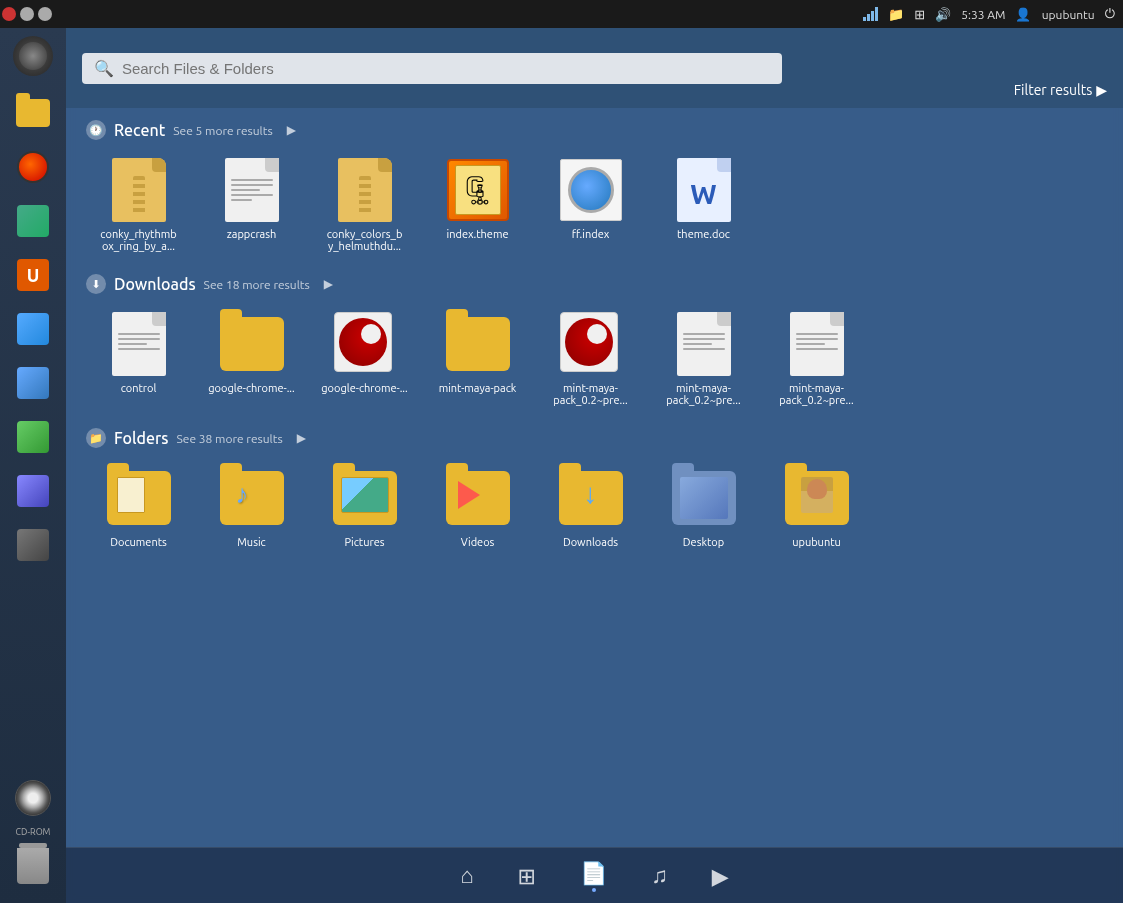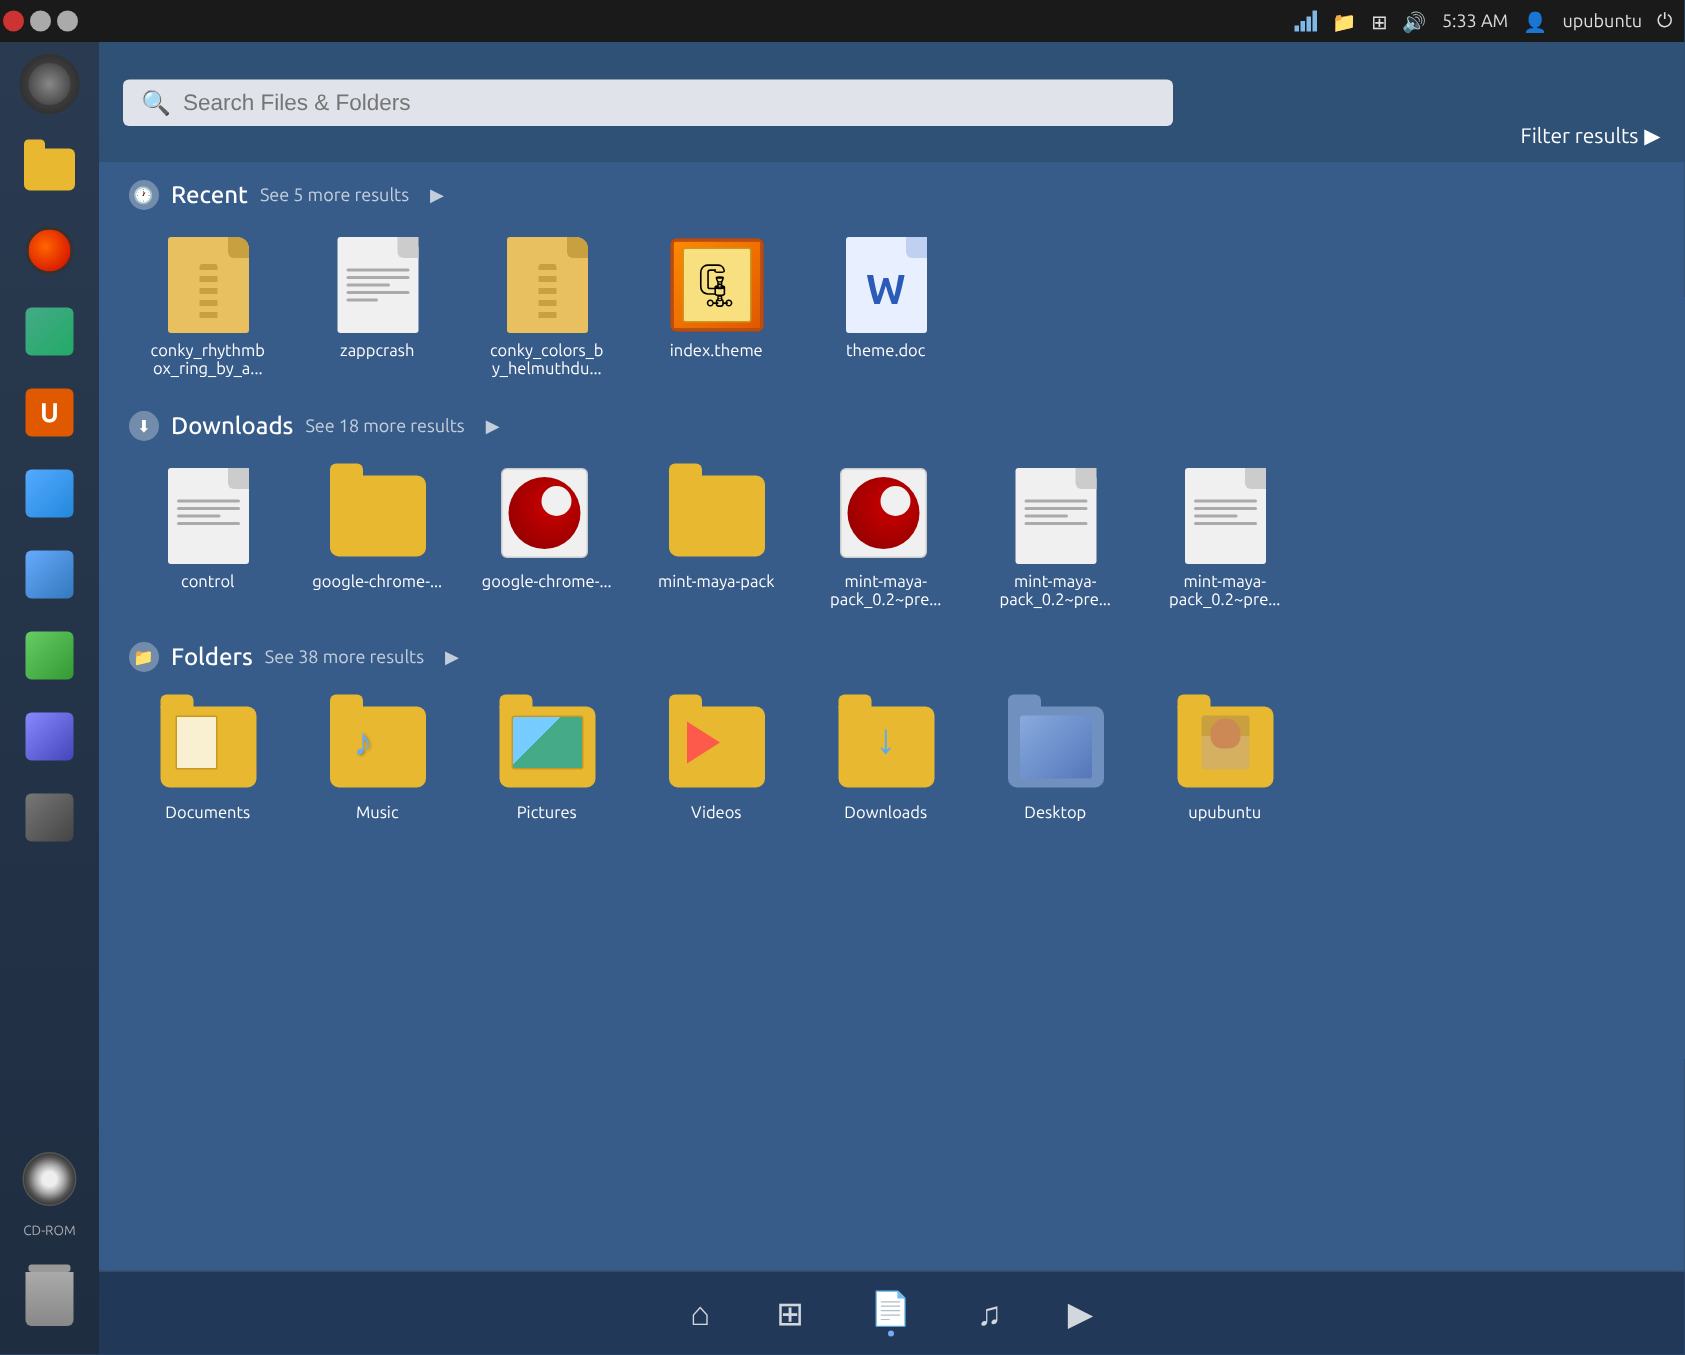--- a/index.html
+++ b/index.html
@@ -692,21 +692,21 @@
   <div class="sidebar-item">
     <div class="icon-grid"></div>
   </div>
 
   <div style="flex:1;"></div>
 
   <div class="sidebar-item">
     <div class="icon-cdrom"></div>
   </div>
 
-  <div style="color:#aaa;font-size:9px;margin-bottom:12px;">CD-ROM</div>
+  <div style="color:#aaa;font-size:9px;margin-bottom:0;">CD-ROM</div>
 
   <div class="sidebar-item">
     <div class="icon-trash"></div>
   </div>
   <div style="height:8px;"></div>
 </div>
 
 <div class="main-content">
 
   <div class="search-bar">
@@ -770,20 +770,28 @@
           <div class="file-icon-container">
             <div style="width:62px;height:62px;background:linear-gradient(135deg,#f80,#e05800);border-radius:4px;border:2px solid #c84800;display:flex;align-items:center;justify-content:center;">
               <div style="width:46px;height:50px;background:#f8e080;border-radius:2px;border:1px solid #c89820;display:flex;align-items:center;justify-content:center;">
                 <span style="font-size:28px;">🗜</span>
               </div>
             </div>
           </div>
           <span class="file-name">index.theme</span>
         </div>
 
+        <div class="file-item">
+          <div class="file-icon-container">
+            <div style="width:62px;height:62px;background:#f5f5f5;border:1px solid #ccc;border-radius:2px;display:flex;align-items:center;justify-content:center;">
+              <div style="width:46px;height:46px;background:radial-gradient(circle at 40% 40%,#6af,#27b);border-radius:50%;border:3px solid #aaa;"></div>
+            </div>
+          </div>
+          <span class="file-name">ff.index</span>
+        </div>
 
 
         <div class="file-item">
           <div class="file-icon-container">
             <div class="fi-word">
               <div class="fi-word-w">W</div>
             </div>
           </div>
           <span class="file-name">theme.doc</span>
         </div>

